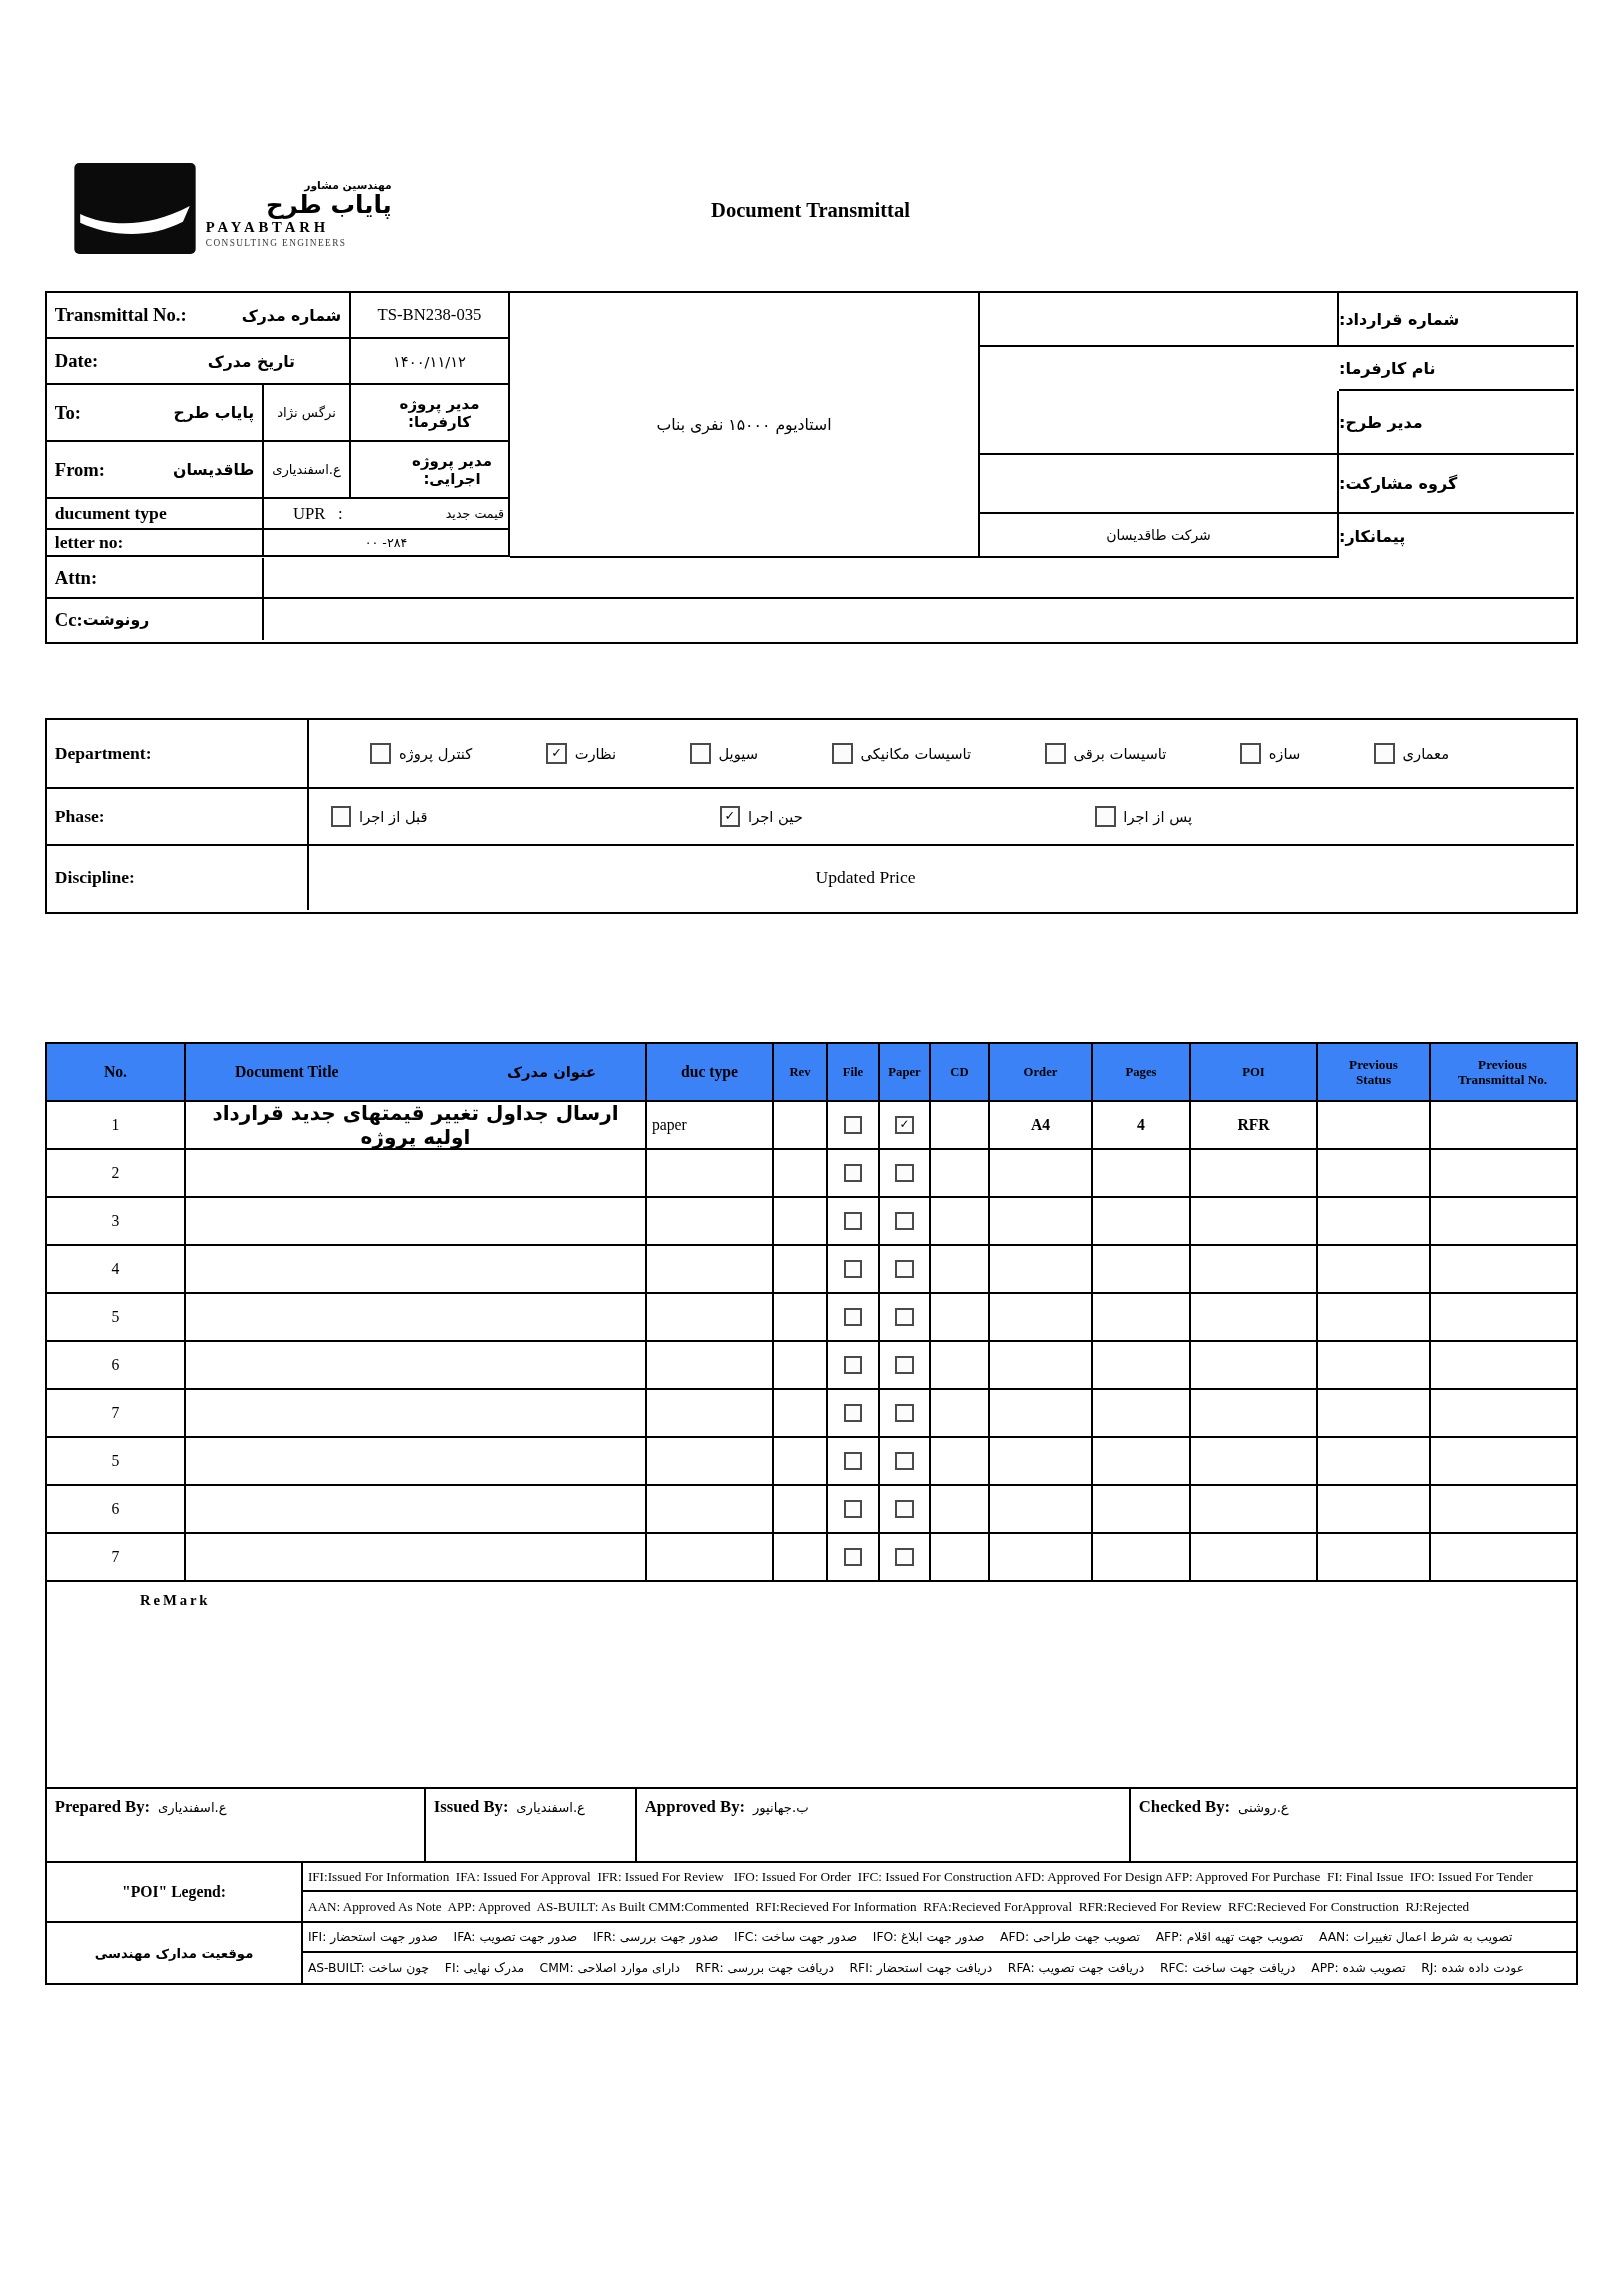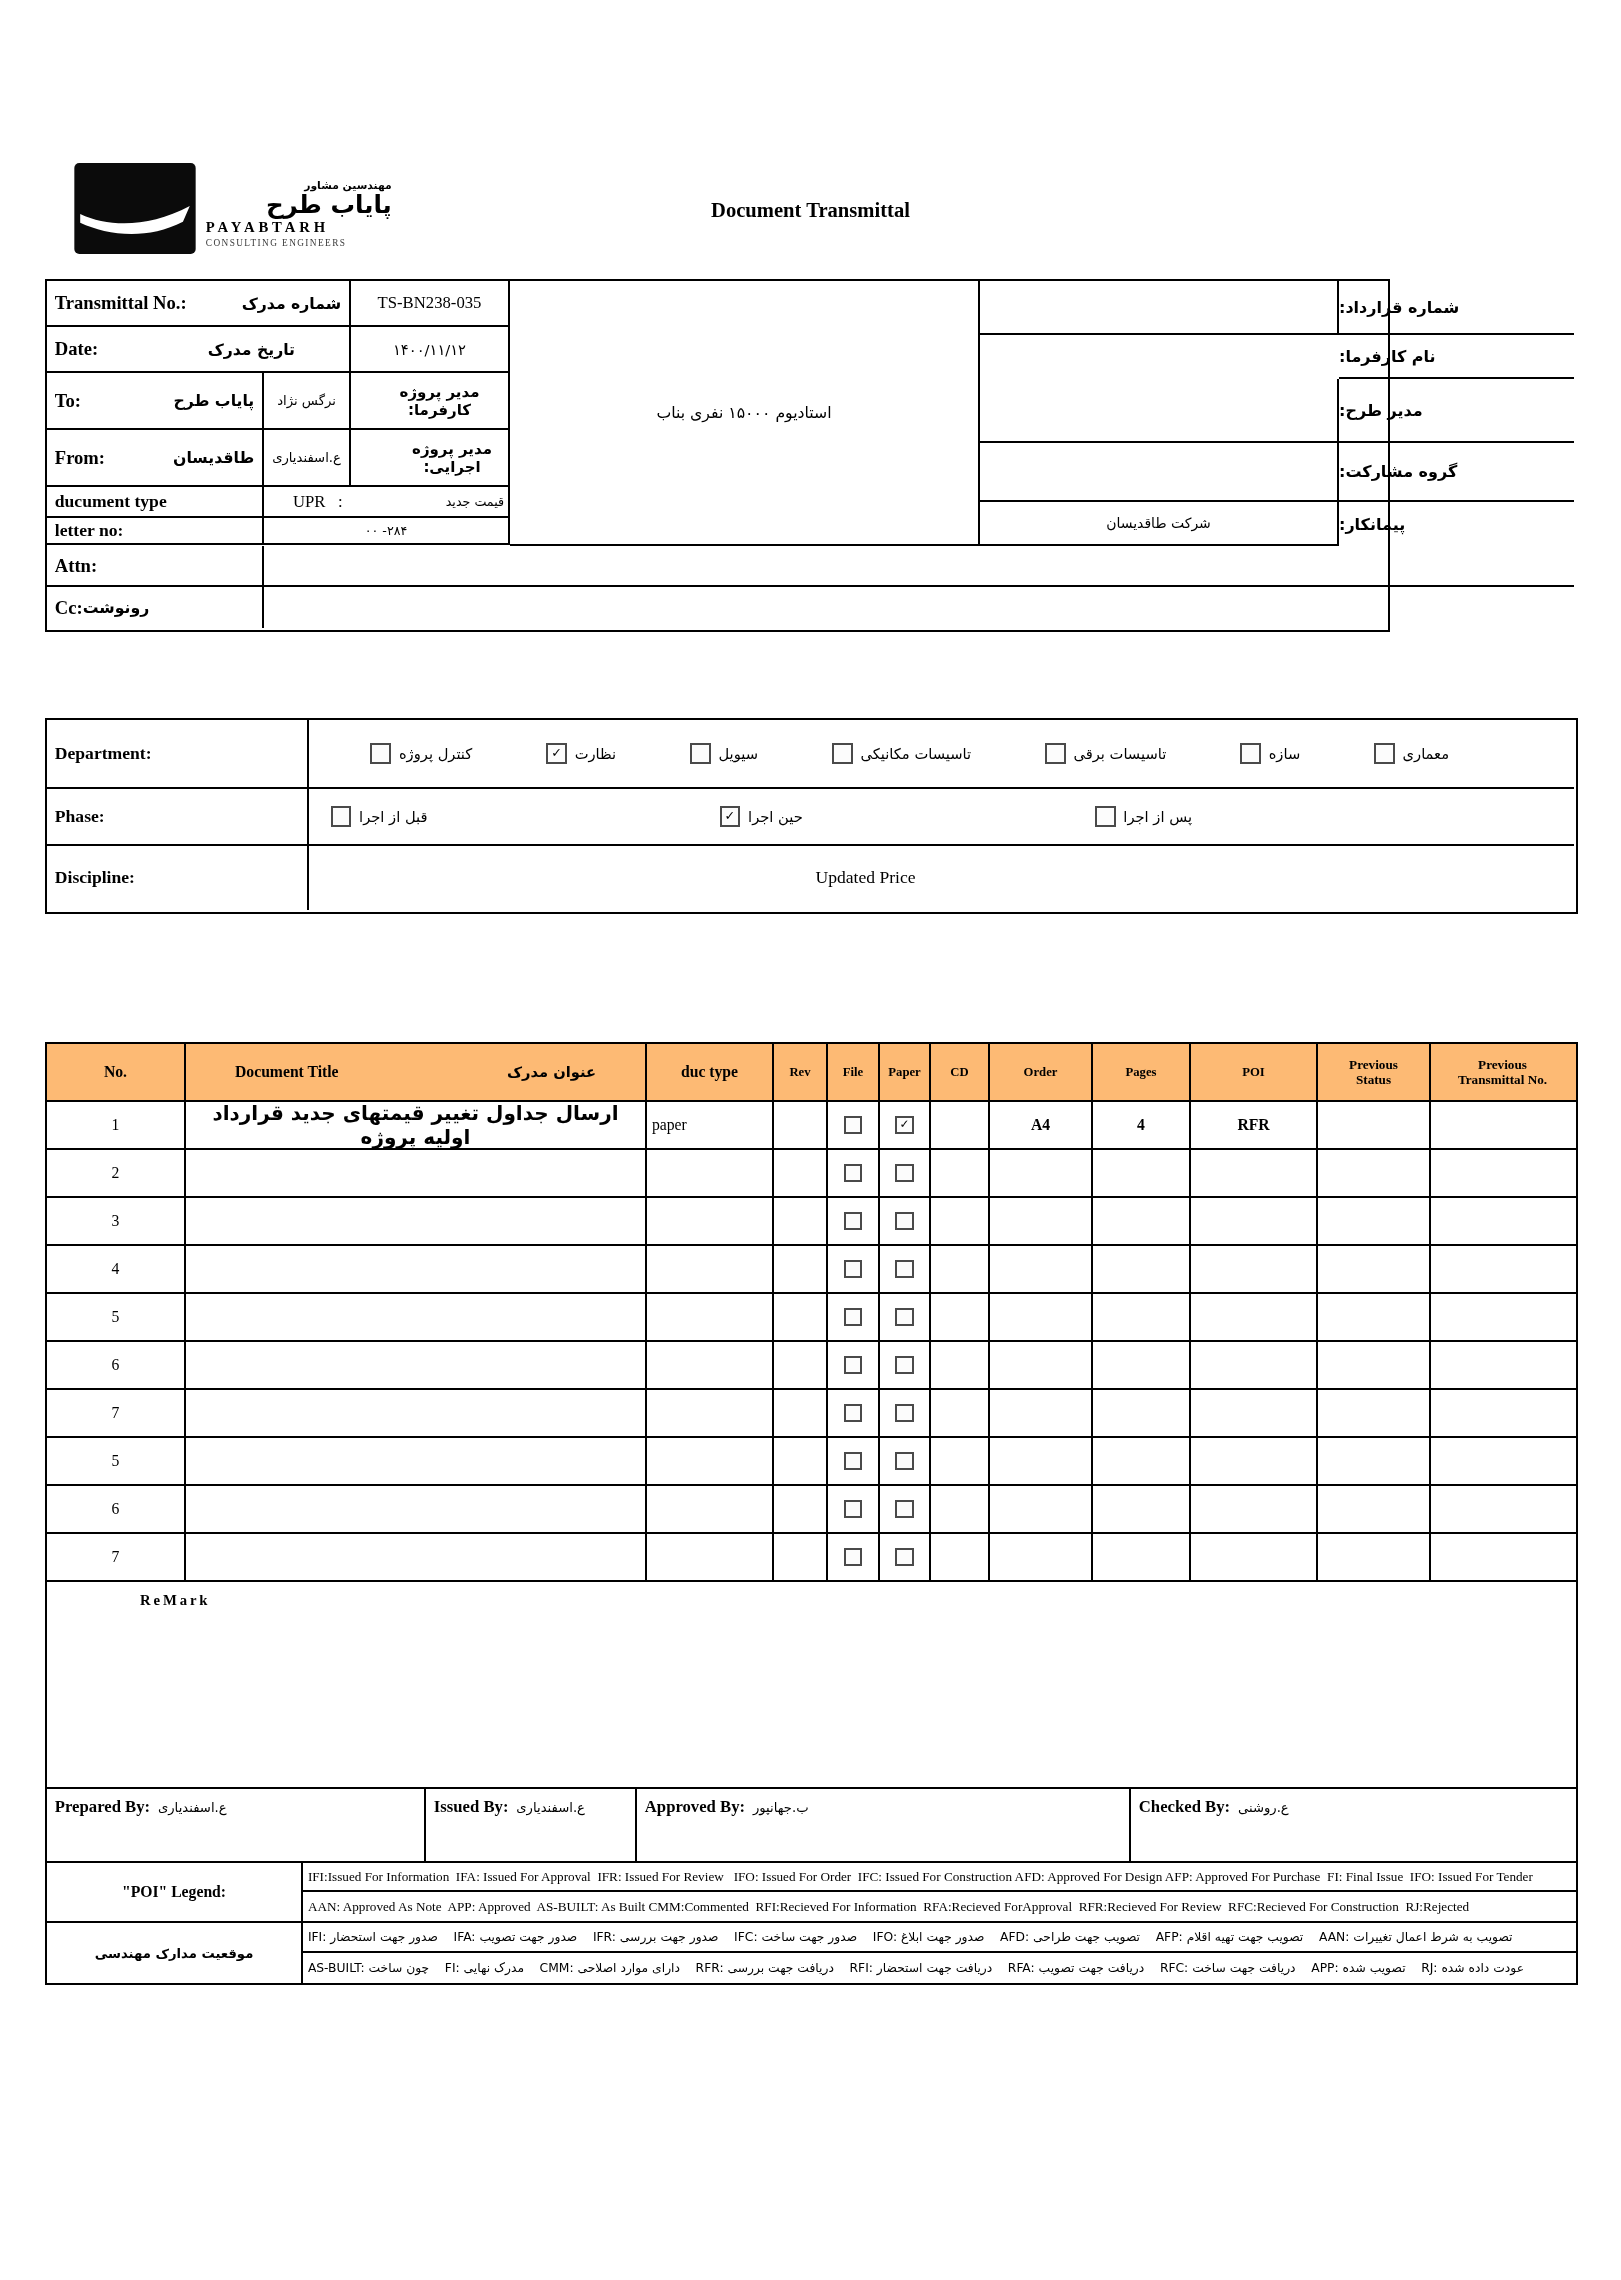--- a/index.html
+++ b/index.html
@@ -52,21 +52,21 @@
   .phase-items .p2 { margin:0 auto; }
   .phase-items .p3 { margin-right:382px; }
 
   
   .main-table { position:absolute; left:45px; top:1042px; width:1533px;
                 border:2.9px solid #000; box-sizing:border-box; background:#fff; }
   .grid12 { display:grid; grid-template-columns:139px 461px 127px 54px 52px 51px 59px 103px 98px 127px 113px 143px; }
   .grid12 > div { box-sizing:border-box; border-right:2.5px solid #000; display:flex;
                   align-items:center; justify-content:center; text-align:center; overflow:hidden; }
   .grid12 > div:last-child { border-right:none; }
-  .thead { height:56px; background:#fdba74; border-bottom:2.9px solid #000; }
+  .thead { height:56px; background:#3b82f6; border-bottom:2.9px solid #000; }
   .thead > div { font-weight:bold; font-size:15.7px; line-height:1.15; }
   .thead .tiny { font-size:12.7px; }
   .thead .two { font-size:13.2px; }
   .th-title { justify-content:space-between !important; padding:0 49px; }
   .trow { height:46px; border-bottom:2.5px solid #000; }
   .trow .c { font-size:15.7px; }
   .trow .title-c { font-weight:bold; font-size:20px; }
   .trow .ducty { justify-content:flex-start !important; text-align:left; padding-left:4.9px; }
   .remark-box { height:207px; border-bottom:2.9px solid #000; box-sizing:border-box;
                 padding:9.8px 0 0 93px; font-size:14.7px; font-weight:bold; letter-spacing:2.9px; }
@@ -106,21 +106,21 @@
     <div class="logo-text">
       <div class="logo-fa-small fa">مهندسین مشاور</div>
       <div class="logo-fa-big fa">پایاب طرح</div>
       <div class="logo-en">PAYABTARH</div>
       <div class="logo-sub">CONSULTING ENGINEERS</div>
     </div>
   </div>
 
   <div class="doc-title">Document Transmittal</div>
 
-  <div class="atable" style="left:45px; top:279px; width:1345px; height:353px;">
+  <div class="atable" style="left:45px; top:291px; width:1533px; height:353px;">
 
     <div class="cell pl sb pr" style="left:0; top:0; width:304px; height:46px;">
       <span class="lab-en">Transmittal No.:</span>
       <span class="lab-fa fa" dir="rtl">شماره مدرک</span>
     </div>
     <div class="cell ctr" style="left:304px; top:0; width:159px; height:46px;">
       <span class="val">TS-BN238-035</span>
     </div>
 
     <div class="cell pl sb" style="left:0; top:46px; width:304px; height:46px; padding-right:54px;">

